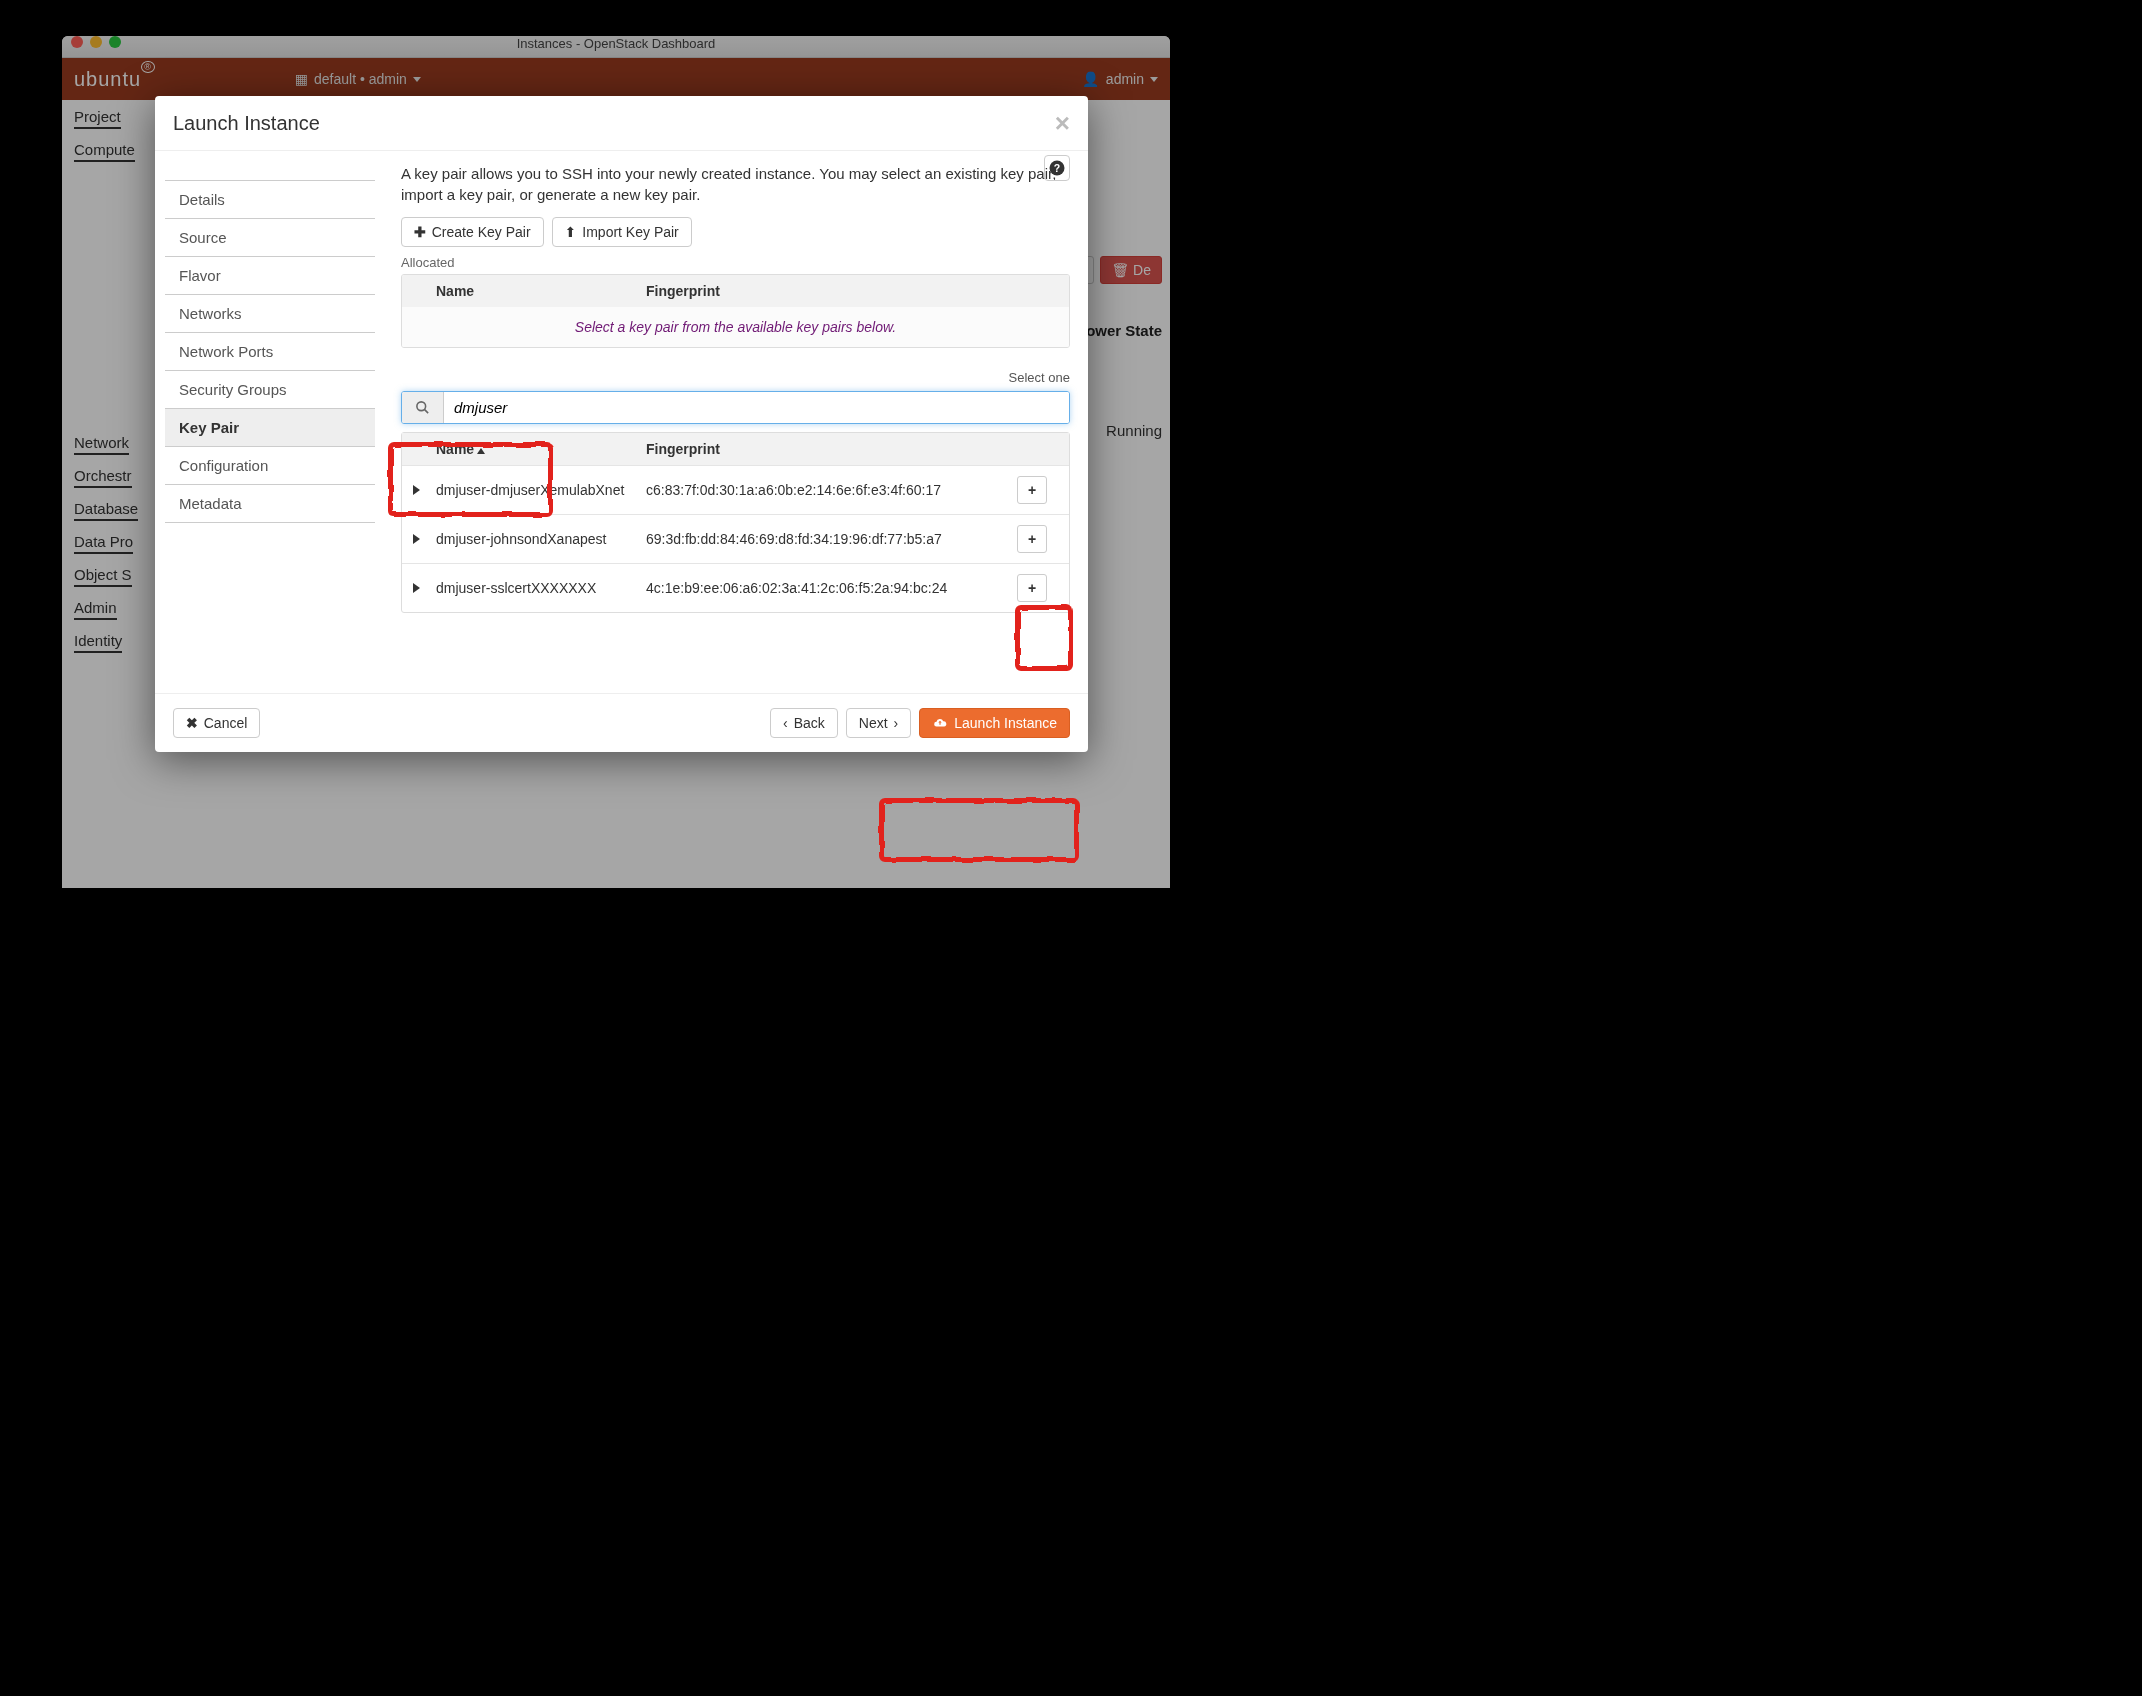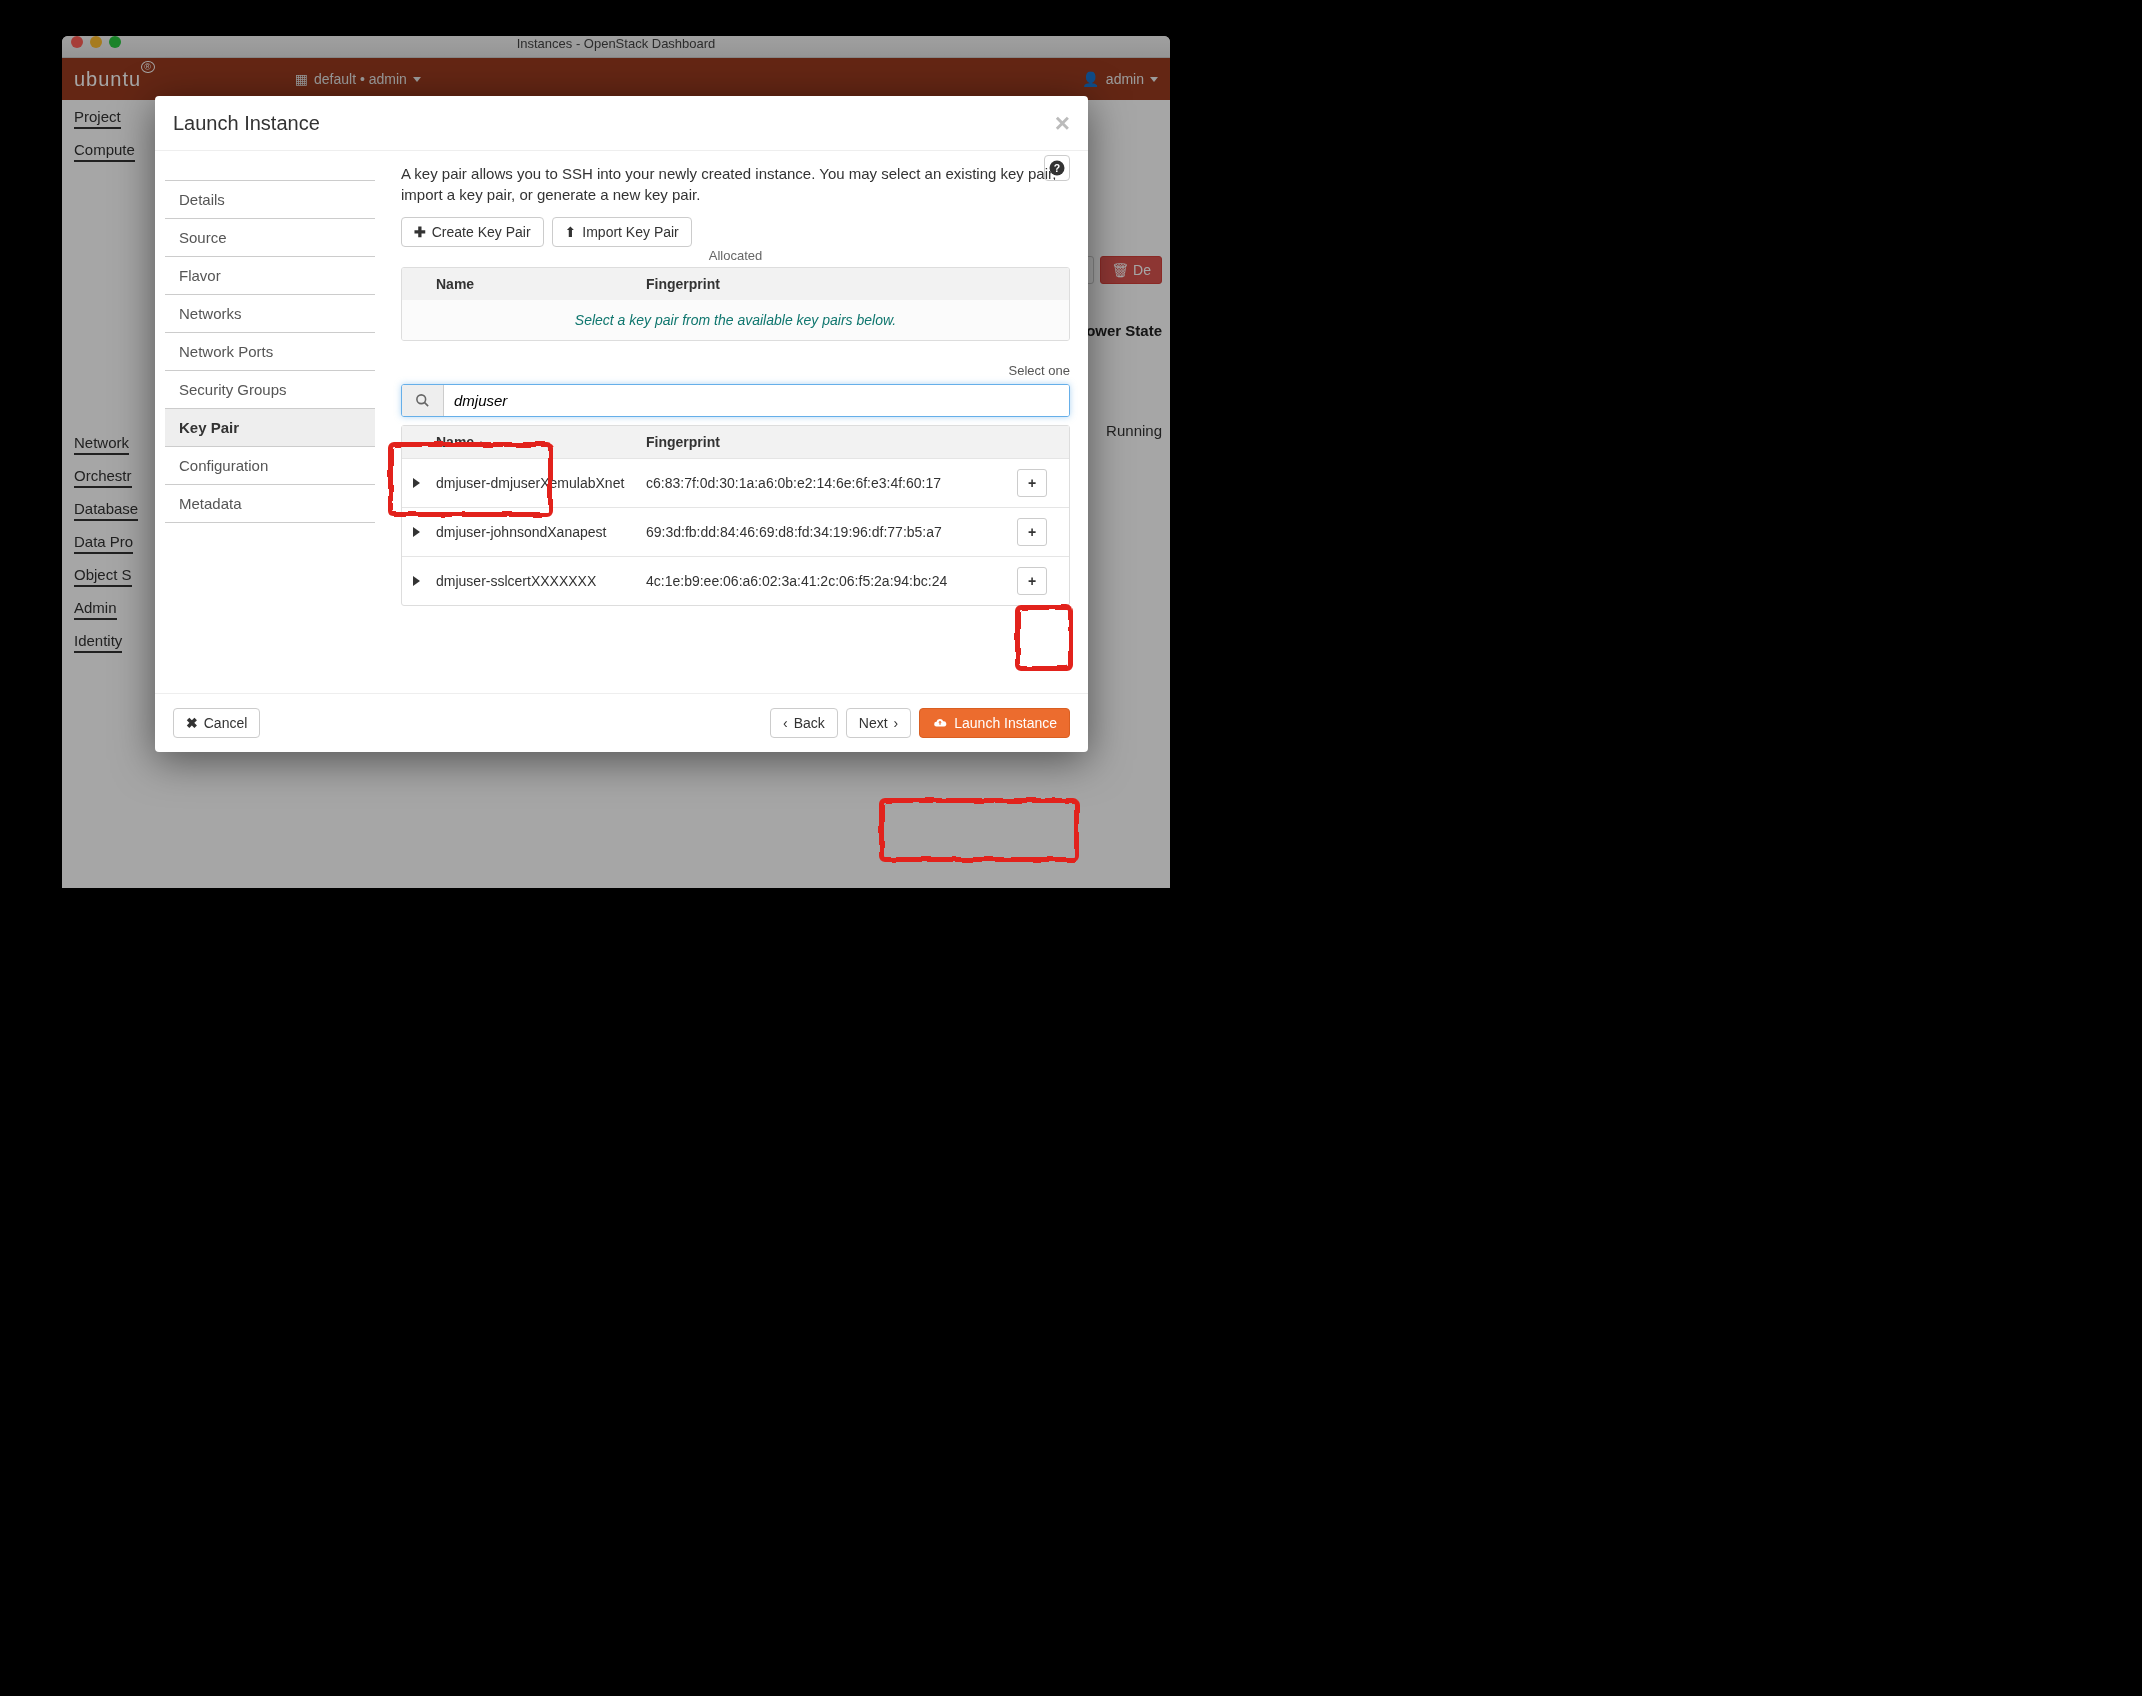--- a/index.html
+++ b/index.html
@@ -85,30 +85,30 @@
   .help-badge{ position:absolute; right:0; top:4px; width:26px; height:26px; border:1px solid #ccc; border-radius:4px; display:flex; align-items:center; justify-content:center;}
   .help-badge svg{ width:18px; height:18px;}
   .desc-text{ font-size:15px; color:#333; line-height:1.4; padding-right:4px;}
   .action-row{ margin-top:12px; display:flex; gap:8px;}
   .btn{
     border:1px solid #ccc; background:#fff; color:#333;
     border-radius:4px; padding:6px 12px; font-size:14px; cursor:pointer;
     display:inline-flex; align-items:center; gap:6px;
   }
   .btn .plus{ font-weight:bold;}
-  .section-lbl{ font-size:13px; color:#666; margin-top:1px;text-align:center;}
+  .section-lbl{ font-size:13px; color:#666; margin-top:8px;}
   .alloc-table{
     border:1px solid #ddd; margin-top:4px; border-radius:3px; overflow:hidden;
   }
   .alloc-head{ display:flex; background:#f2f2f2; padding:8px 0; font-weight:bold;}
   .col-exp{ width:28px;}
   .col-name{ width:210px; padding-left:6px;}
   .col-fp{ flex:1; padding-left:6px;}
   .col-act{ width:52px;}
-  .alloc-empty{ text-align:center; font-style:italic; color:#0f766e; padding:12px; background:#fbfbfb;}
+  .alloc-empty{ text-align:center; font-style:italic; color:#701a75; padding:12px; background:#fbfbfb;}
   .avail-head{ display:flex; justify-content:space-between; margin-top:22px; color:#555; font-size:13px;}
   .search-wrap{ margin-top:6px; display:flex; border:1px solid #66afe9; border-radius:3px; box-shadow:0 0 6px rgba(102,175,233,.5); overflow:hidden;}
   .search-ico{ width:42px; display:flex; align-items:center; justify-content:center; background:#eee; border-right:1px solid #ccc;}
   .search-input{ flex:1; border:none; outline:none; padding:7px 10px; font-size:15px;font-style:italic;}
   .avail-table{ border:1px solid #ddd; margin-top:8px; border-radius:3px;}
   .avail-thead{ display:flex; background:#f2f2f2; font-weight:bold; padding:8px 0;}
   .avail-row{ display:flex; align-items:center; padding:10px 0; border-top:1px solid #e5e5e5;}
   .avail-row .col-exp{ display:flex; justify-content:center;}
   .chev{ width:0;height:0;border-top:5px solid transparent;border-bottom:5px solid transparent;border-left:7px solid #333;}
   .add-btn{ width:30px; height:28px; border:1px solid #ccc; border-radius:3px; background:#fff; display:flex; align-items:center; justify-content:center; font-weight:bold; cursor:pointer; margin-right:10px;}

